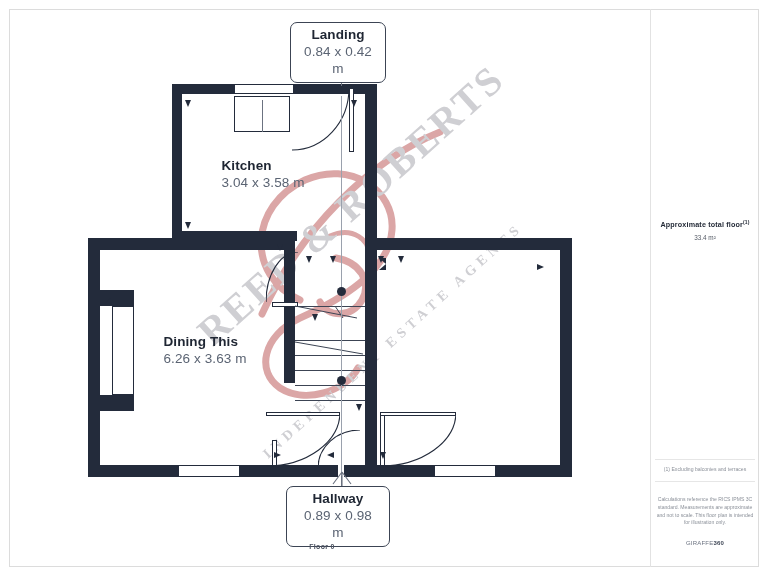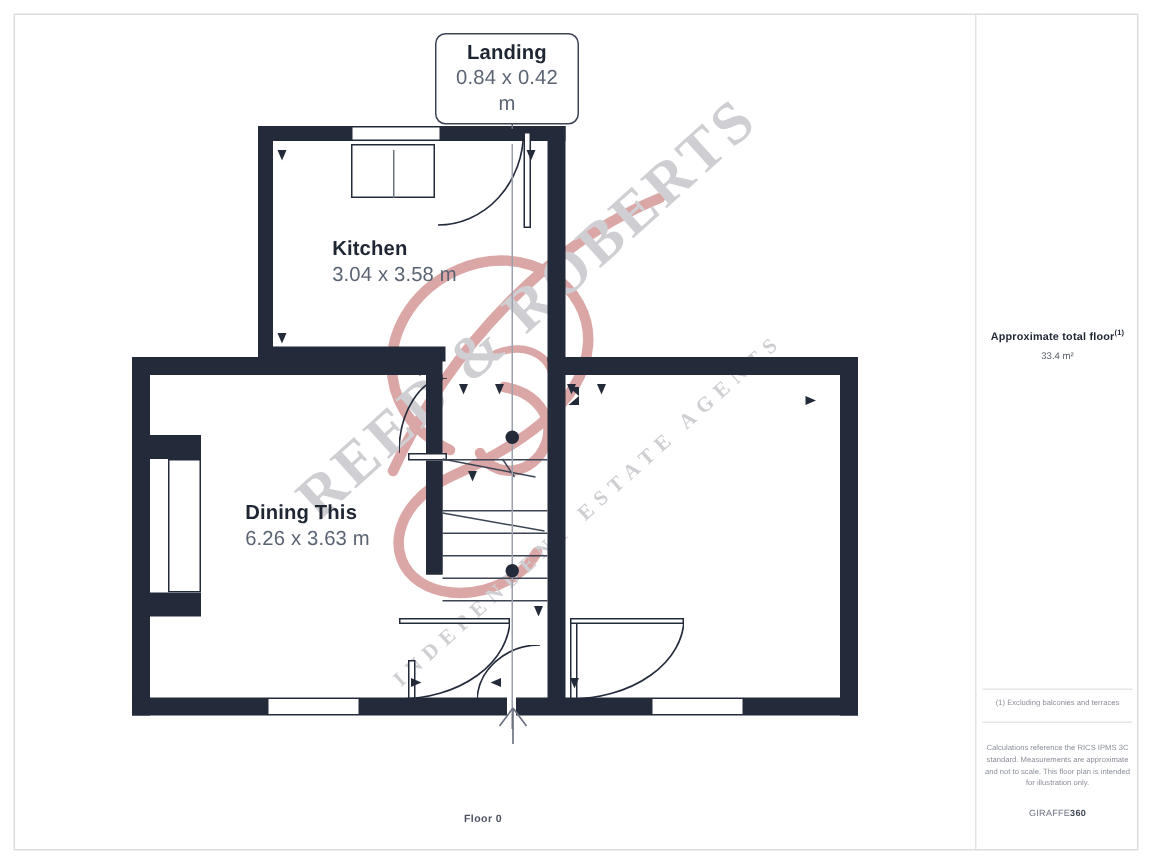--- a/index.html
+++ b/index.html
@@ -266,20 +266,24 @@
     </div>
 
 
     <div class="callout-stem" style="left:341px;top:64px;height:22px;"></div>
     <div class="callout" style="left:338px;top:22px;width:96px;">
       <div class="room-name">Landing</div>
       <div class="room-dim">0.84 x 0.42 m</div>
     </div>
 
     <div class="callout-stem" style="left:341px;top:476px;height:10px;"></div>
+    <div class="callout" style="left:338px;top:486px;width:104px;">
+      <div class="room-name">Hallway</div>
+      <div class="room-dim">0.89 x 0.98 m</div>
+    </div>
 
     <div class="floor-label" style="left:322px;top:543px;">Floor 0</div>
   </div>
 
   <div class="sidebar">
     <div class="sb-title" style="top:210px;">
       <span>Approximate total floor</span><span class="sb-sup">(1)</span>
     </div>
     <div class="sb-area" style="top:225px;">33.4 m²</div>
 

